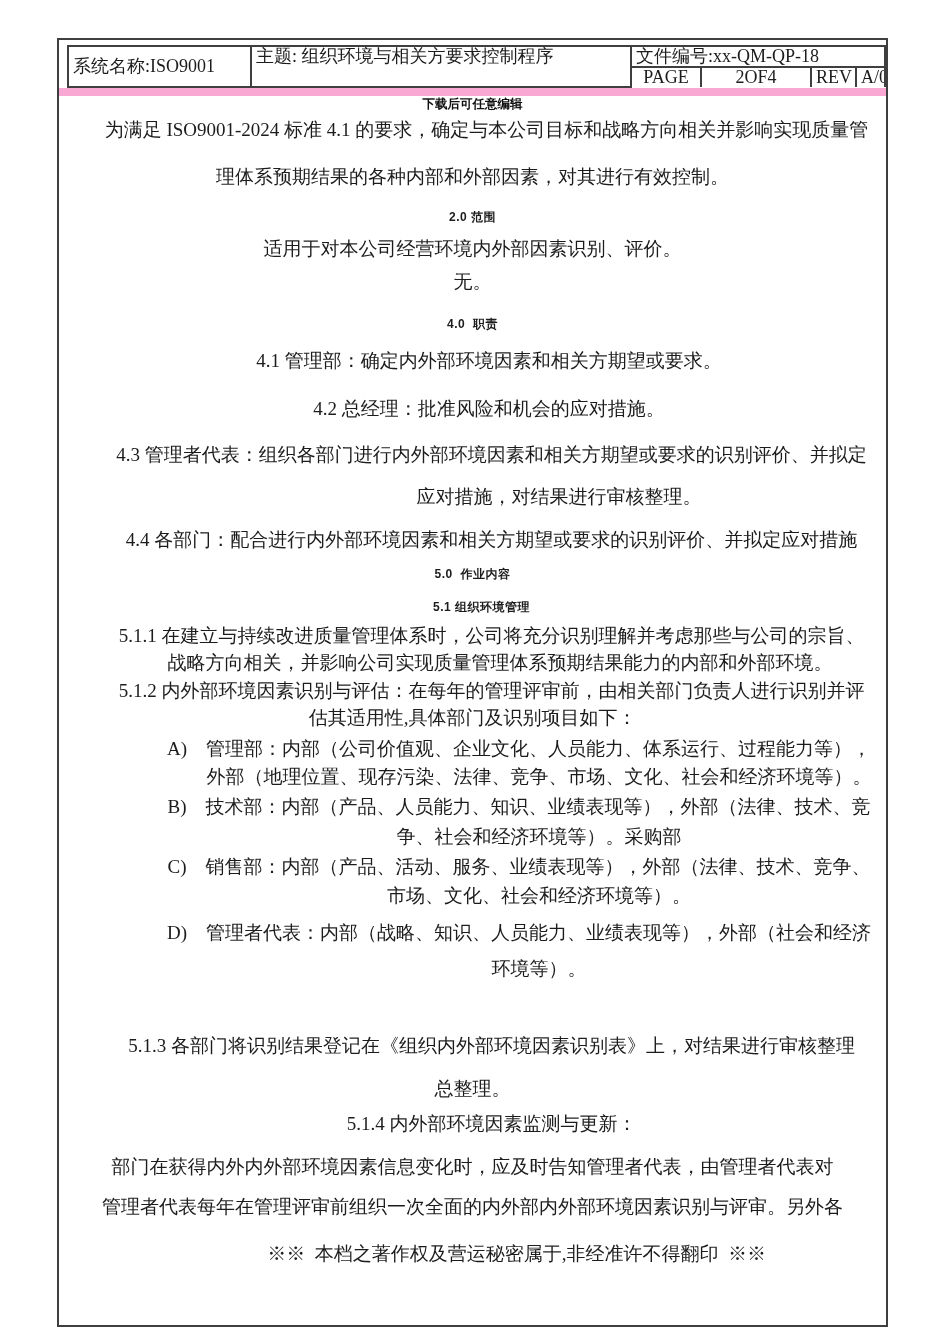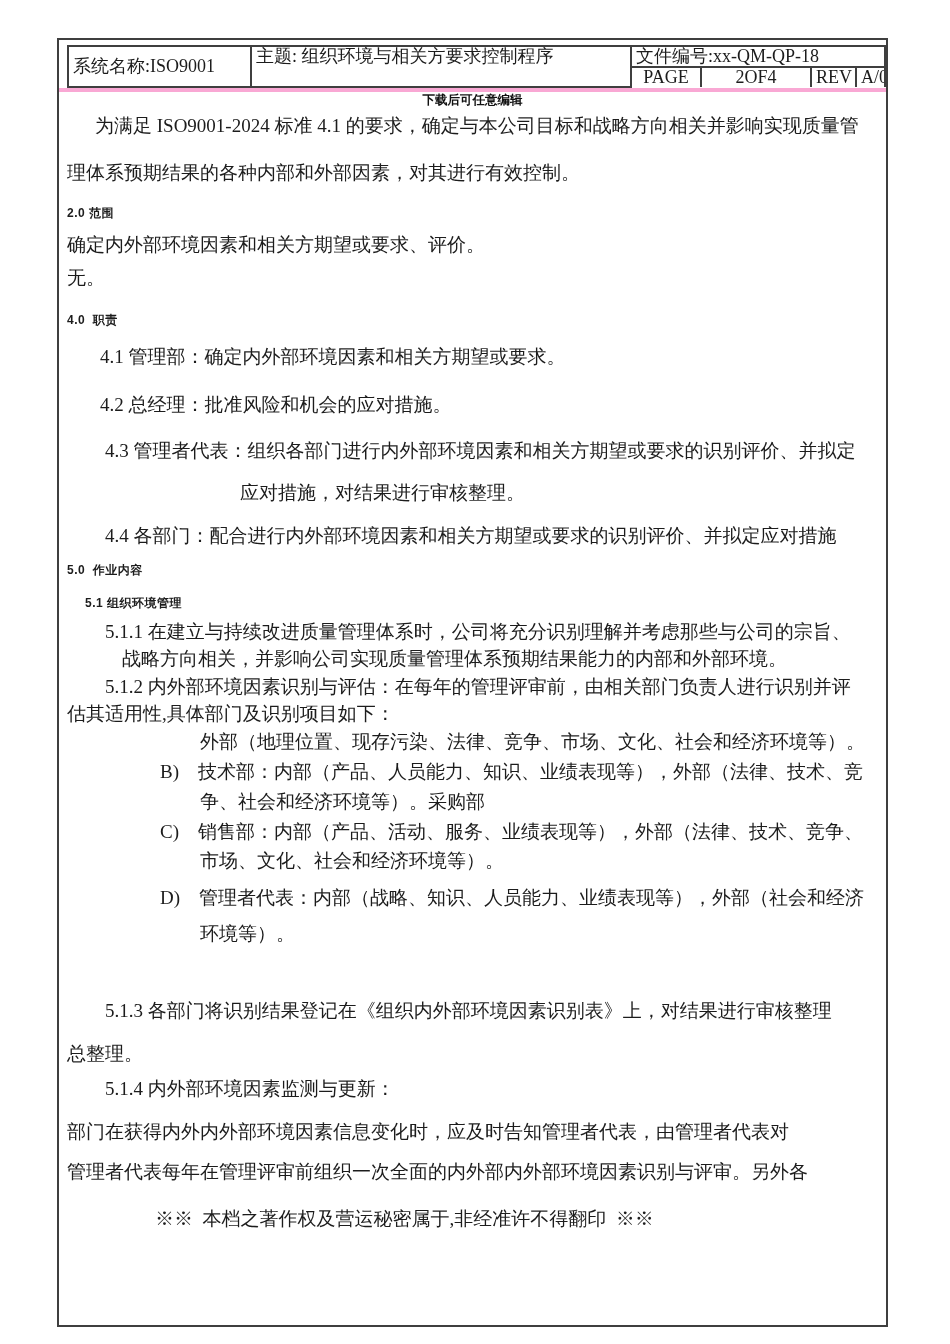--- a/index.html
+++ b/index.html
@@ -14,21 +14,21 @@
   .frame {
     position: absolute;
     left: 57px; top: 38px;
     width: 831px; height: 1289px;
     border: 2px solid #3f3f3f;
     background: #ffffff;
   }
 
   
   .header-zone {
-    border-bottom: 4px solid #f9a8d4;
+    border-bottom: 8px solid #f9a8d4;
     padding: 5px 3px 0 8px;
   }
   table.hdr {
     width: 100%;
     border-collapse: collapse;
     table-layout: fixed;
   }
   table.hdr td {
     border: 2px solid #3f3f3f;
     font-size: 18px;
@@ -54,20 +54,21 @@
   }
 
   .body-text { padding: 2px 8px 0 8px; }
 
   .ln {
     white-space: pre;
     font-size: 19px;
     line-height: 20px;
     height: 20px;
     overflow: visible;
+    text-align: center;
   }
   .h {
     font-weight: bold;
     font-family: "Liberation Sans", sans-serif;
     font-size: 12px;
     letter-spacing: 0.5px;
   }
 
   
   .x0   { margin-left: 0; }
@@ -120,34 +121,35 @@
     </tbody>
       </table>
   </div>
 
   <div class="watermark">下载后可任意编辑</div>
 
   <div class="body-text" id="body-text">
       <div class="ln x2em g6">为满足 ISO9001-2024 标准 4.1 的要求，确定与本公司目标和战略方向相关并影响实现质量管</div>
       <div class="ln x0 g27">理体系预期结果的各种内部和外部因素，对其进行有效控制。</div>
       <div class="ln x0 g20 h">2.0 范围</div>
-      <div class="ln x0 g12">确定内外部环境因素和相关方期望或要求、评价。</div>
+      <div class="ln x0 g12">适用于对本公司经营环境内外部因素识别、评价。</div>
       <div class="ln x0 g13">无。</div>
       <div class="ln x0 g22 h">4.0  职责</div>
       <div class="ln x33 g25">4.1 管理部：确定内外部环境因素和相关方期望或要求。</div>
       <div class="ln x33 g28">4.2 总经理：批准风险和机会的应对措施。</div>
       <div class="ln x38 g26">4.3 管理者代表：组织各部门进行内外部环境因素和相关方期望或要求的识别评价、并拟定</div>
       <div class="ln x173 g22">应对措施，对结果进行审核整理。</div>
       <div class="ln x38 g23">4.4 各部门：配合进行内外部环境因素和相关方期望或要求的识别评价、并拟定应对措施</div>
       <div class="ln x0 g14 h">5.0  作业内容</div>
       <div class="ln x18 g13 h">5.1 组织环境管理</div>
       <div class="ln x38 g9">5.1.1 在建立与持续改进质量管理体系时，公司将充分识别理解并考虑那些与公司的宗旨、</div>
       <div class="ln x55 g7">战略方向相关，并影响公司实现质量管理体系预期结果能力的内部和外部环境。</div>
       <div class="ln x38 g8">5.1.2 内外部环境因素识别与评估：在每年的管理评审前，由相关部门负责人进行识别并评</div>
       <div class="ln x48 g7">估其适用性,具体部门及识别项目如下：</div>
+      <div class="ln x93 g11">A)    管理部：内部（公司价值观、企业文化、人员能力、体系运行、过程能力等），</div>
       <div class="ln x133 g8">外部（地理位置、现存污染、法律、竞争、市场、文化、社会和经济环境等）。</div>
       <div class="ln x93 g10">B)    技术部：内部（产品、人员能力、知识、业绩表现等），外部（法律、技术、竞</div>
       <div class="ln x133 g10">争、社会和经济环境等）。采购部</div>
       <div class="ln x93 g10">C)    销售部：内部（产品、活动、服务、业绩表现等），外部（法律、技术、竞争、</div>
       <div class="ln x133 g9">市场、文化、社会和经济环境等）。</div>
       <div class="ln x93 g17">D)    管理者代表：内部（战略、知识、人员能力、业绩表现等），外部（社会和经济</div>
       <div class="ln x133 g16">环境等）。</div>
       <div class="ln x38 g57">5.1.3 各部门将识别结果登记在《组织内外部环境因素识别表》上，对结果进行审核整理</div>
       <div class="ln x48 g23">总整理。</div>
       <div class="ln x38 g15">5.1.4 内外部环境因素监测与更新：</div>

